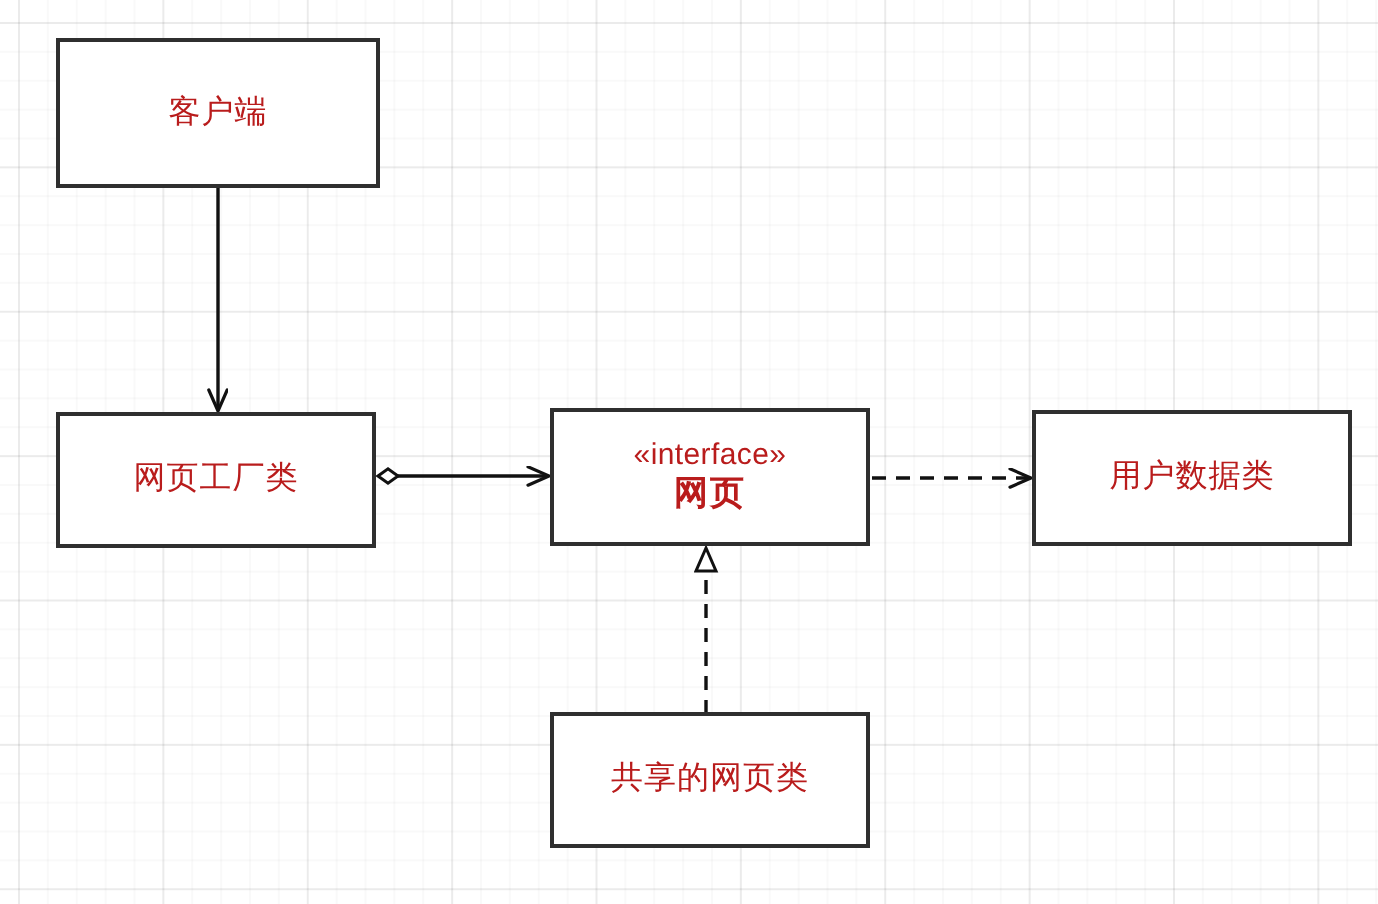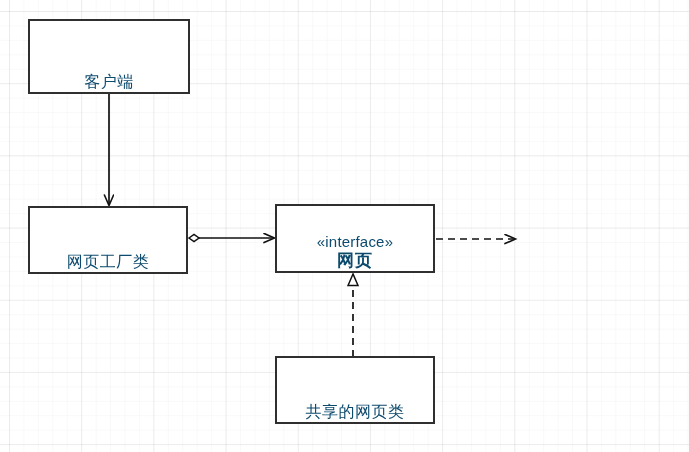--- a/index.html
+++ b/index.html
@@ -36,23 +36,23 @@
     pointer-events: none;
   }
   .node {
     position: absolute;
     box-sizing: border-box;
     background: #ffffff;
     border: 2px solid #2f2f2f;
     display: flex;
     flex-direction: column;
     align-items: center;
-    justify-content: flex-end;
+    justify-content: center;
     text-align: center;
-    color: #0c4a6e;
+    color: #b91c1c;
   }
   .node-label {
     font-size: 16px;
     line-height: 1.25;
     letter-spacing: 0.5px;
     white-space: nowrap;
   }
   .node-stereotype {
     font-size: 15px;
     line-height: 1.2;
@@ -109,18 +109,21 @@
 
   <div class="node" id="node-interface" style="left: 275px; top: 204px; width: 160px; height: 69px; border-color: rgb(47, 47, 47); background: rgb(255, 255, 255);">
     <span class="node-stereotype">«interface»</span>
     <span class="node-name-bold">网页</span>
   </div>
 
   <div class="node" id="node-factory" style="left: 28px; top: 206px; width: 160px; height: 68px; border-color: rgb(47, 47, 47); background: rgb(255, 255, 255);">
     <span class="node-label">网页工厂类</span>
   </div>
 
+  <div class="node" id="node-userdata" style="left: 516px; top: 205px; width: 160px; height: 68px; border-color: rgb(47, 47, 47); background: rgb(255, 255, 255);">
+    <span class="node-label">用户数据类</span>
+  </div>
 
   <div class="node" id="node-sharedpage" style="left: 275px; top: 356px; width: 160px; height: 68px; border-color: rgb(47, 47, 47); background: rgb(255, 255, 255);">
     <span class="node-label">共享的网页类</span>
   </div>
 
 </div>
 
 </body></html>

